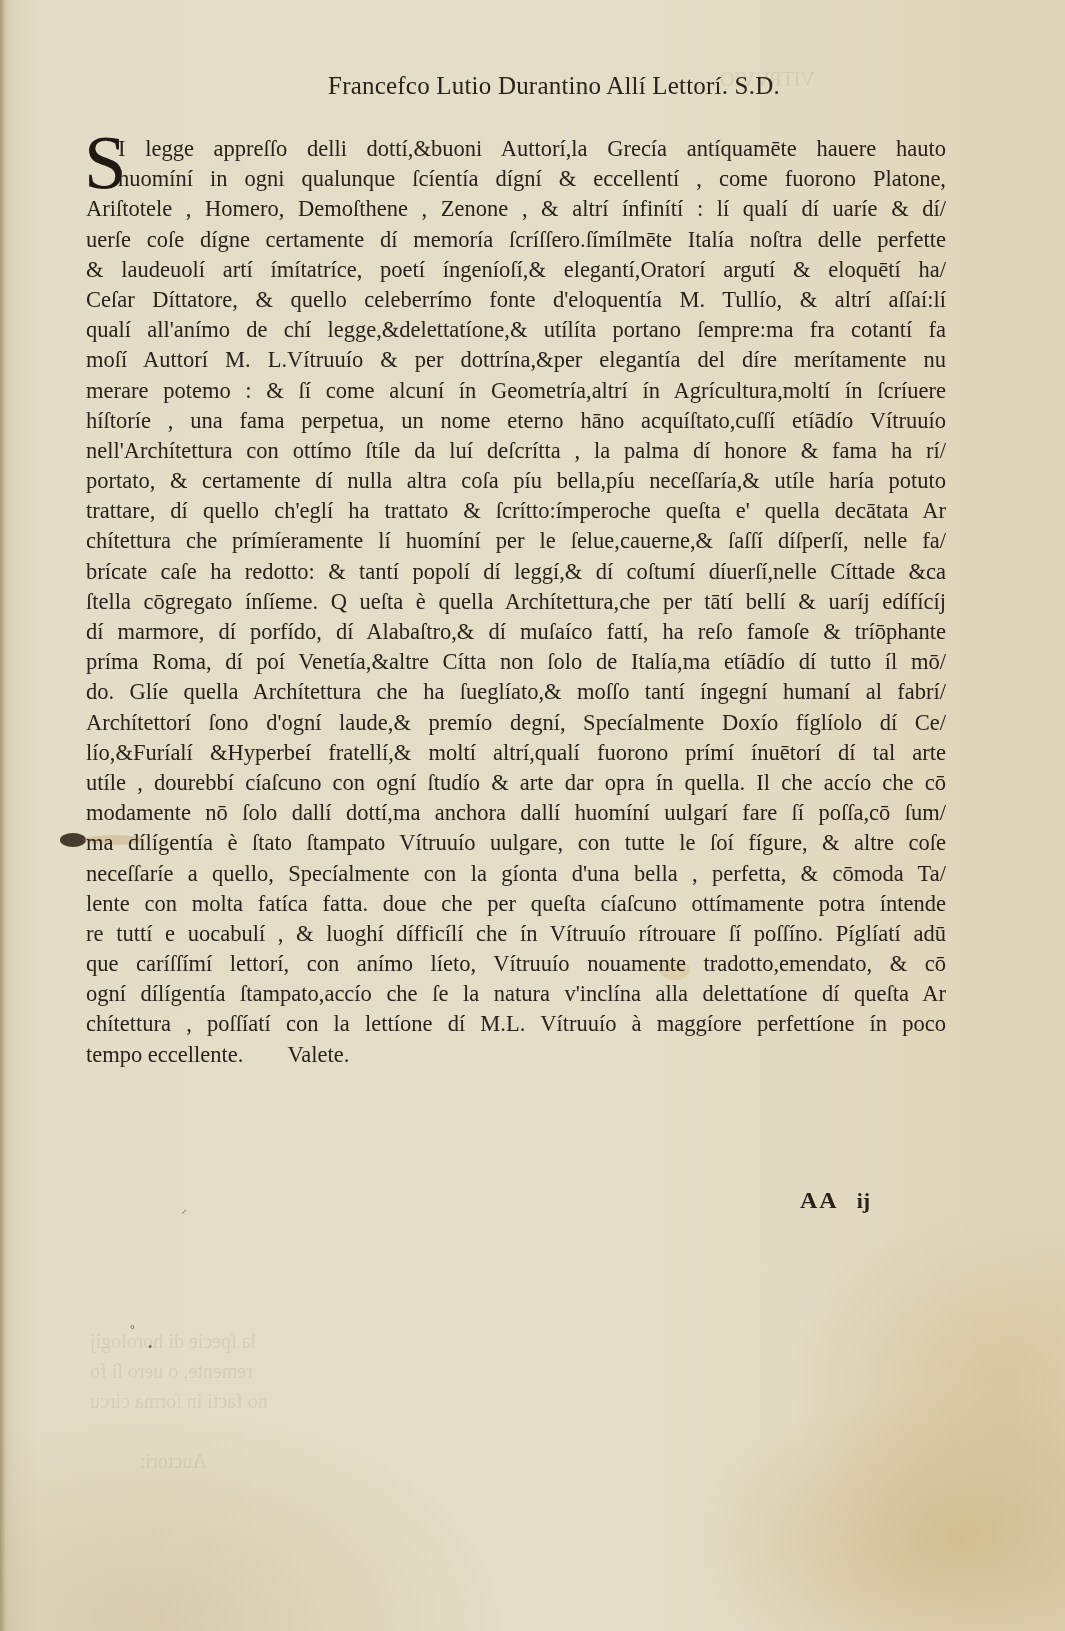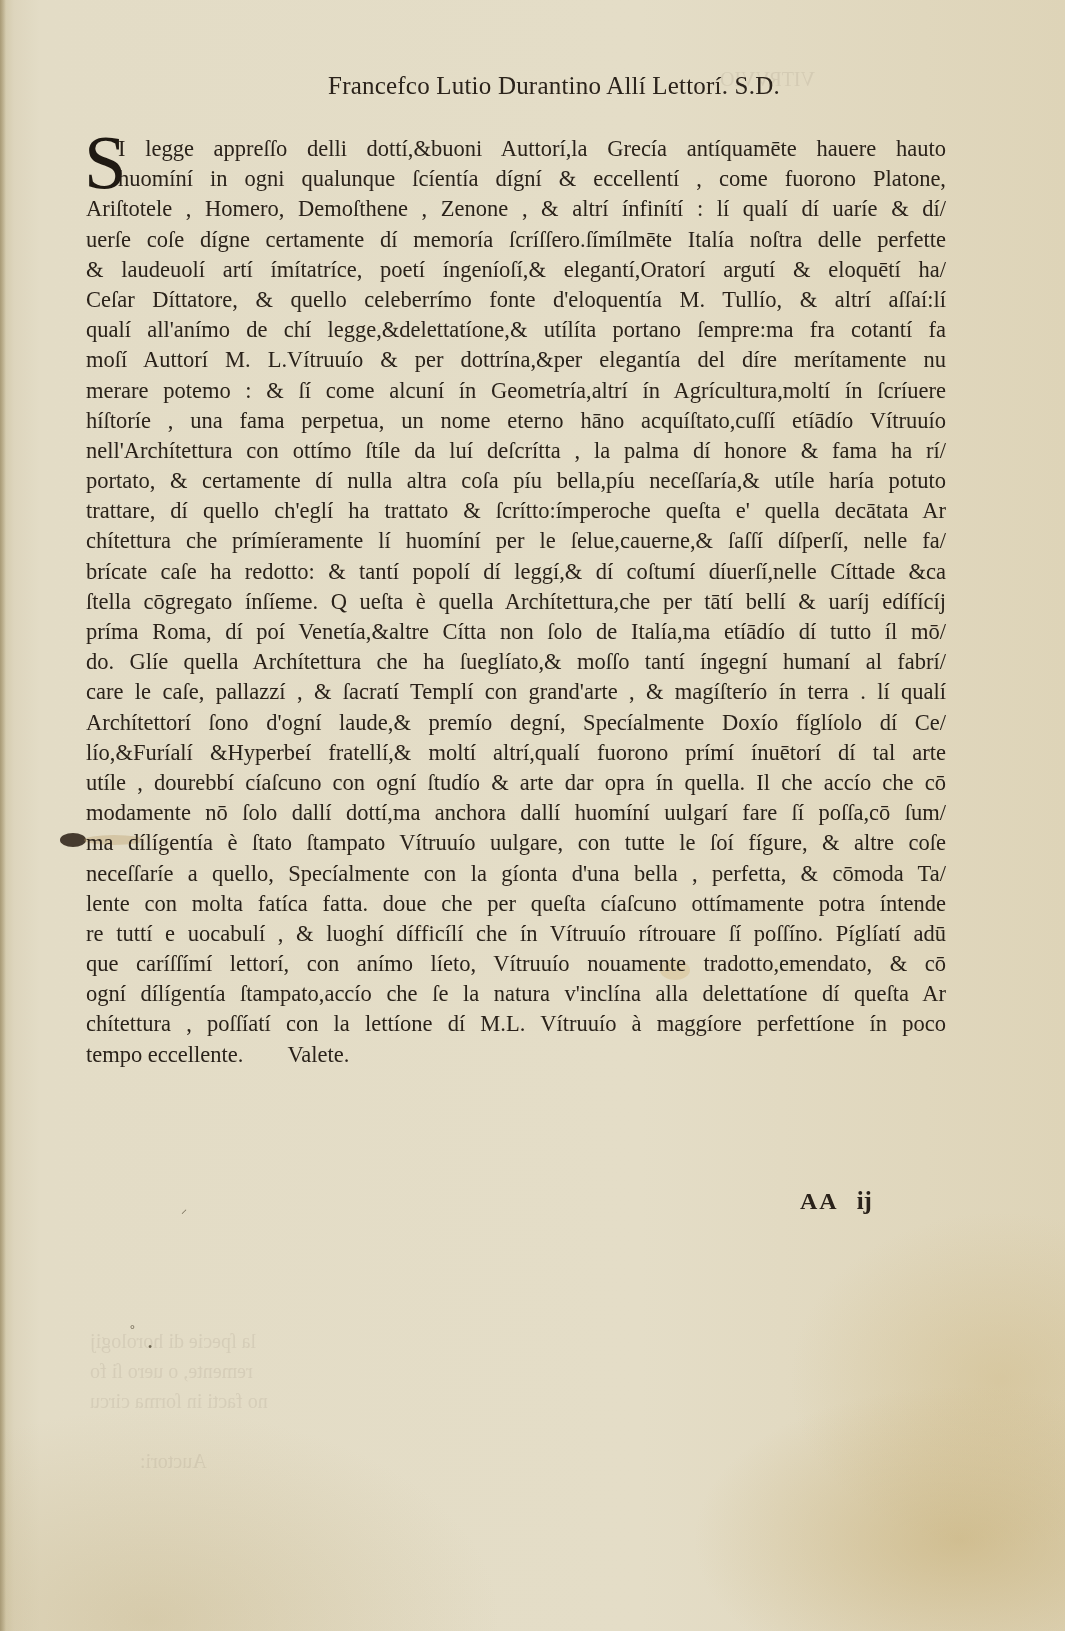--- a/index.html
+++ b/index.html
@@ -79,21 +79,21 @@
   .valete { padding-left: 44px; }
   .signature {
     position: absolute;
     left: 800px;
     top: 1187px;
     font-size: 24px;
     color: #2a221a;
     font-weight: bold;
     letter-spacing: 2px;
   }
-  .signature .folio { margin-left: 18px; font-size: 25px; letter-spacing: 0; }
+  .signature .folio { margin-left: 18px; font-size: 22px; letter-spacing: 0; }
   .stain {
     position: absolute;
     border-radius: 50%;
   }
   .margin-mark {
     position: absolute;
     color: #6d6450;
     font-size: 12px;
   }
 </style>
@@ -131,23 +131,23 @@
     <span class="line">qualí all'anímo de chí legge,&amp;delettatíone,&amp; utílíta portano ſempre:ma fra cotantí fa</span>
     <span class="line">moſí Auttorí M. L.Vítruuío &amp; per dottrína,&amp;per elegantía del díre merítamente nu</span>
     <span class="line">merare potemo : &amp; ſí come alcuní ín Geometría,altrí ín Agrícultura,moltí ín ſcríuere</span>
     <span class="line">híſtoríe , una fama perpetua, un nome eterno hāno acquíſtato,cuſſí etíādío Vítruuío</span>
     <span class="line">nell'Archítettura con ottímo ſtíle da luí deſcrítta , la palma dí honore &amp; fama ha rí/</span>
     <span class="line">portato, &amp; certamente dí nulla altra coſa píu bella,píu neceſſaría,&amp; utíle haría potuto</span>
     <span class="line">trattare, dí quello ch'eglí ha trattato &amp; ſcrítto:ímperoche queſta e' quella decātata Ar</span>
     <span class="line">chítettura che prímíeramente lí huomíní per le ſelue,cauerne,&amp; ſaſſí díſperſí, nelle fa/</span>
     <span class="line">brícate caſe ha redotto: &amp; tantí popolí dí leggí,&amp; dí coſtumí díuerſí,nelle Cíttade &amp;ca</span>
     <span class="line">ſtella cōgregato ínſíeme. Q ueſta è quella Archítettura,che per tātí bellí &amp; uaríj edífícíj</span>
+    <span class="line">dí marmore, dí porfído, dí Alabaſtro,&amp; dí muſaíco fattí, ha reſo famoſe &amp; tríōphante</span>
     <span class="line">príma Roma, dí poí Venetía,&amp;altre Cítta non ſolo de Italía,ma etíādío dí tutto íl mō/</span>
     <span class="line">do. Glíe quella Archítettura che ha ſueglíato,&amp; moſſo tantí íngegní humaní al fabrí/</span>
-    <span class="line">care le caſe, pallazzí , &amp; ſacratí Templí con grand'arte , &amp; magíſterío ín terra . lí qualí</span>
     <span class="line">Archítettorí ſono d'ogní laude,&amp; premío degní, Specíalmente Doxío fíglíolo dí Ce/</span>
     <span class="line">lío,&amp;Furíalí &amp;Hyperbeí fratellí,&amp; moltí altrí,qualí fuorono prímí ínuētorí dí tal arte</span>
     <span class="line">utíle , dourebbí cíaſcuno con ogní ſtudío &amp; arte dar opra ín quella. Il che accío che cō</span>
     <span class="line">modamente nō ſolo dallí dottí,ma anchora dallí huomíní uulgarí fare ſí poſſa,cō ſum/</span>
     <span class="line">ma dílígentía è ſtato ſtampato Vítruuío uulgare, con tutte le ſoí fígure, &amp; altre coſe</span>
     <span class="line">neceſſaríe a quello, Specíalmente con la gíonta d'una bella , perfetta, &amp; cōmoda Ta/</span>
     <span class="line">lente con molta fatíca fatta. doue che per queſta cíaſcuno ottímamente potra íntende</span>
     <span class="line">re tuttí e uocabulí , &amp; luoghí dífficílí che ín Vítruuío rítrouare ſí poſſíno. Píglíatí adū</span>
     <span class="line">que caríſſímí lettorí, con anímo líeto, Vítruuío nouamente tradotto,emendato, &amp; cō</span>
     <span class="line">ogní dílígentía ſtampato,accío che ſe la natura v'inclína alla delettatíone dí queſta Ar</span>

